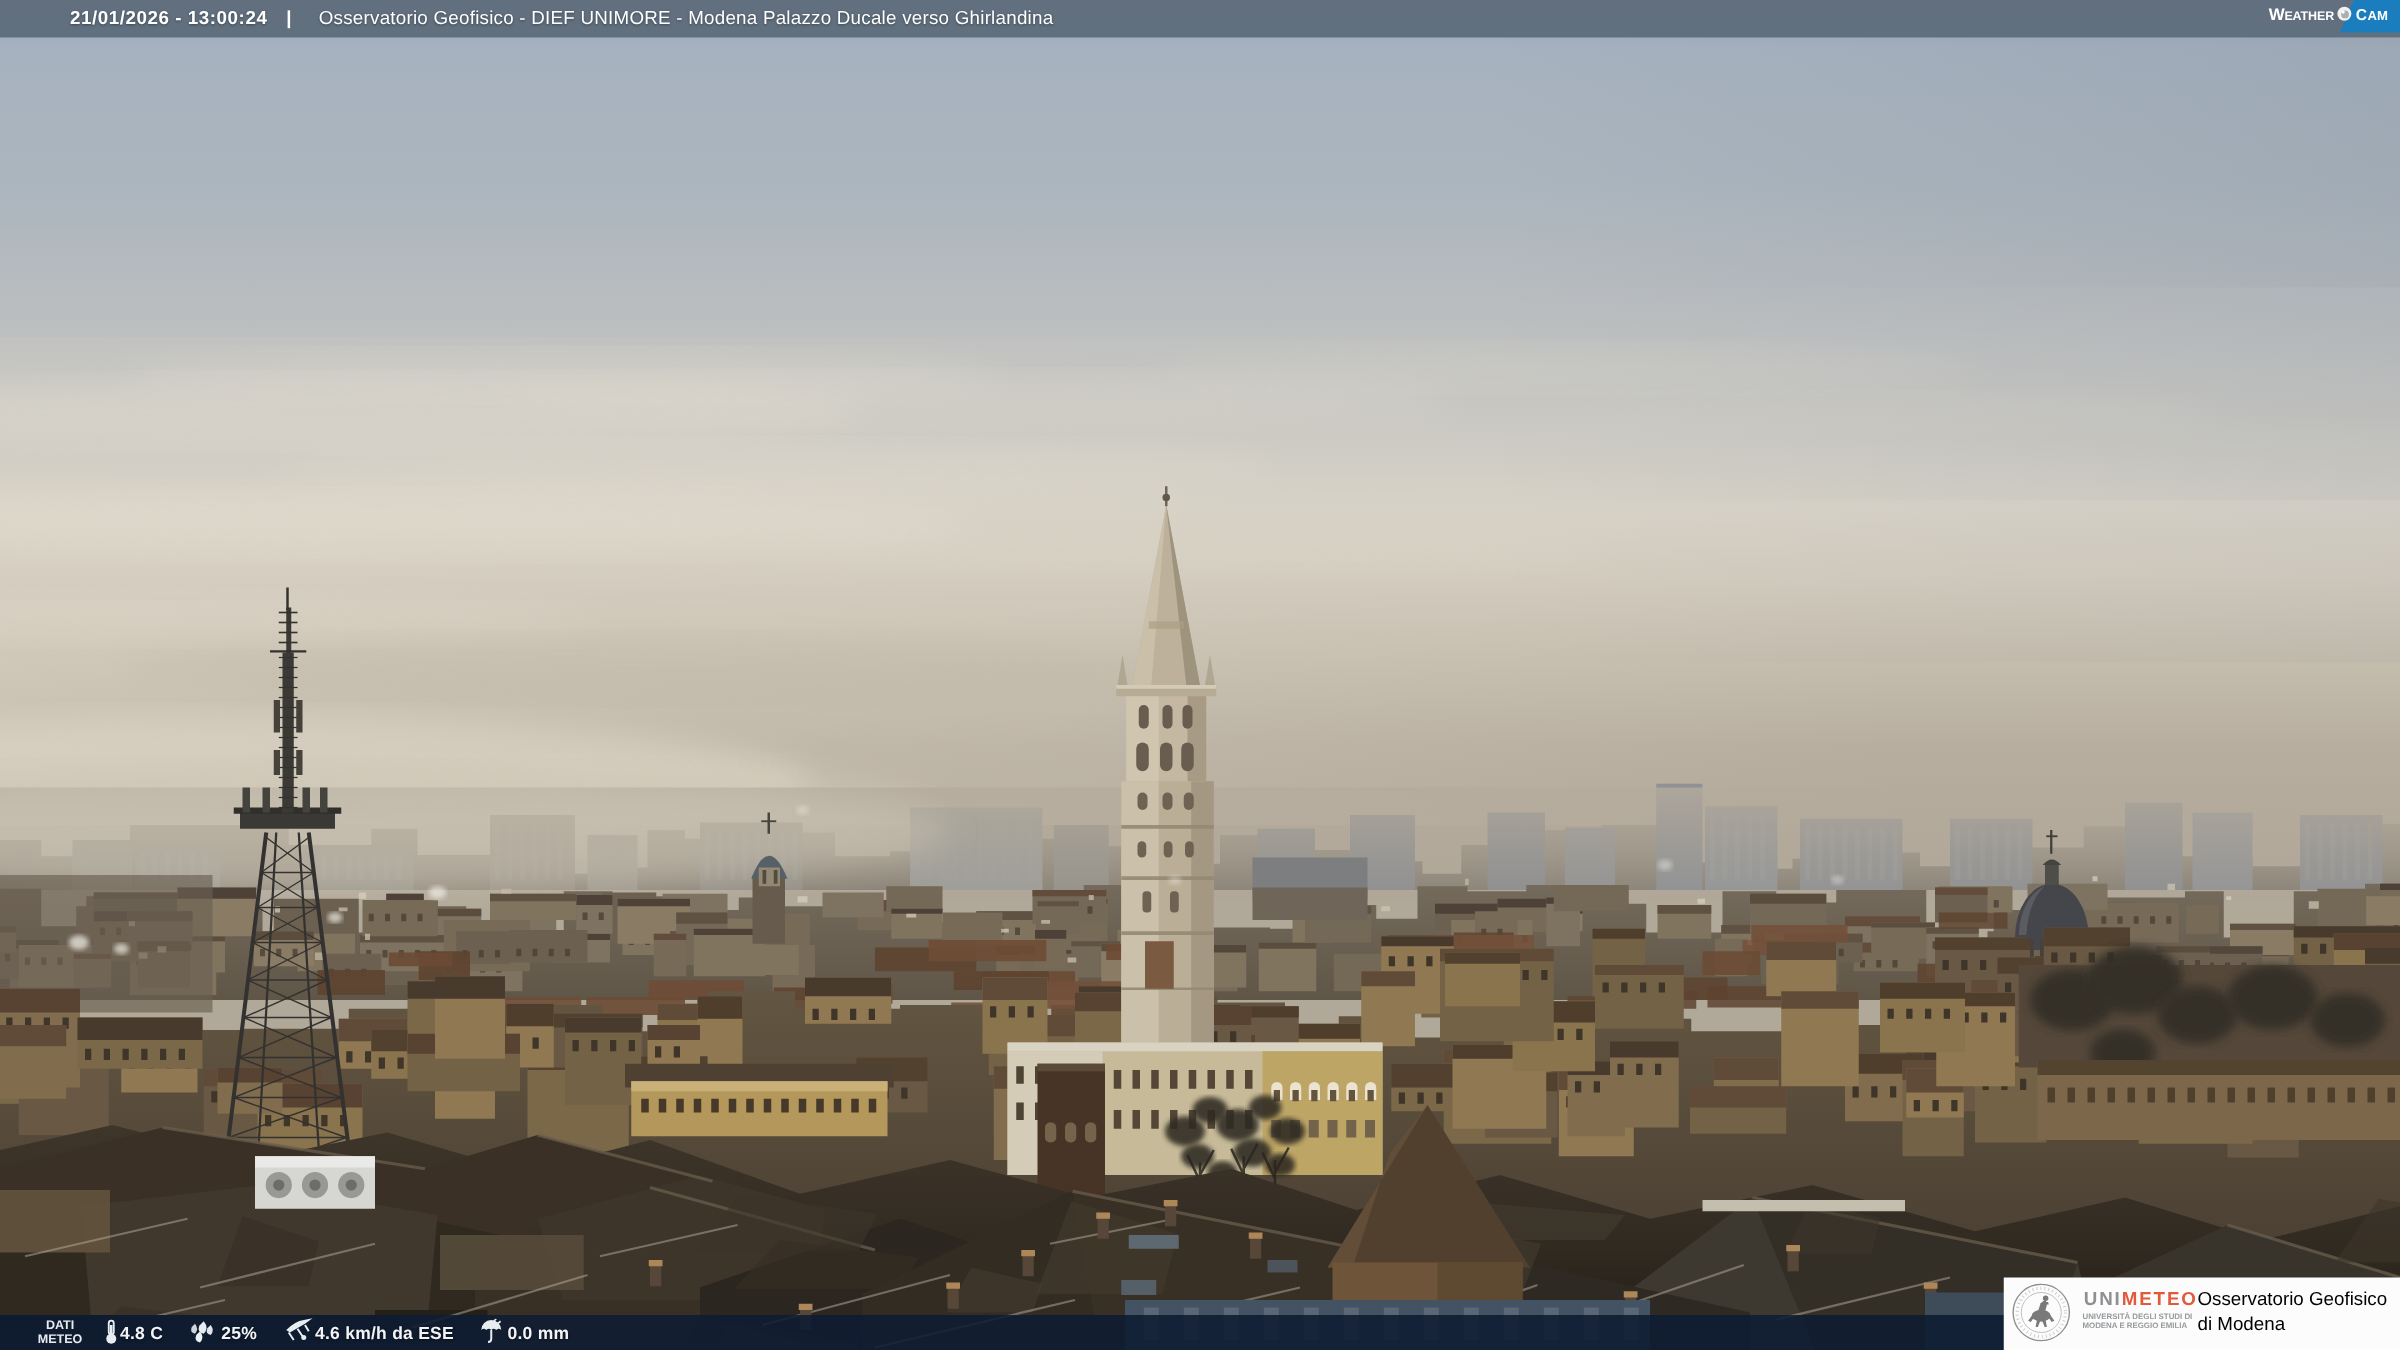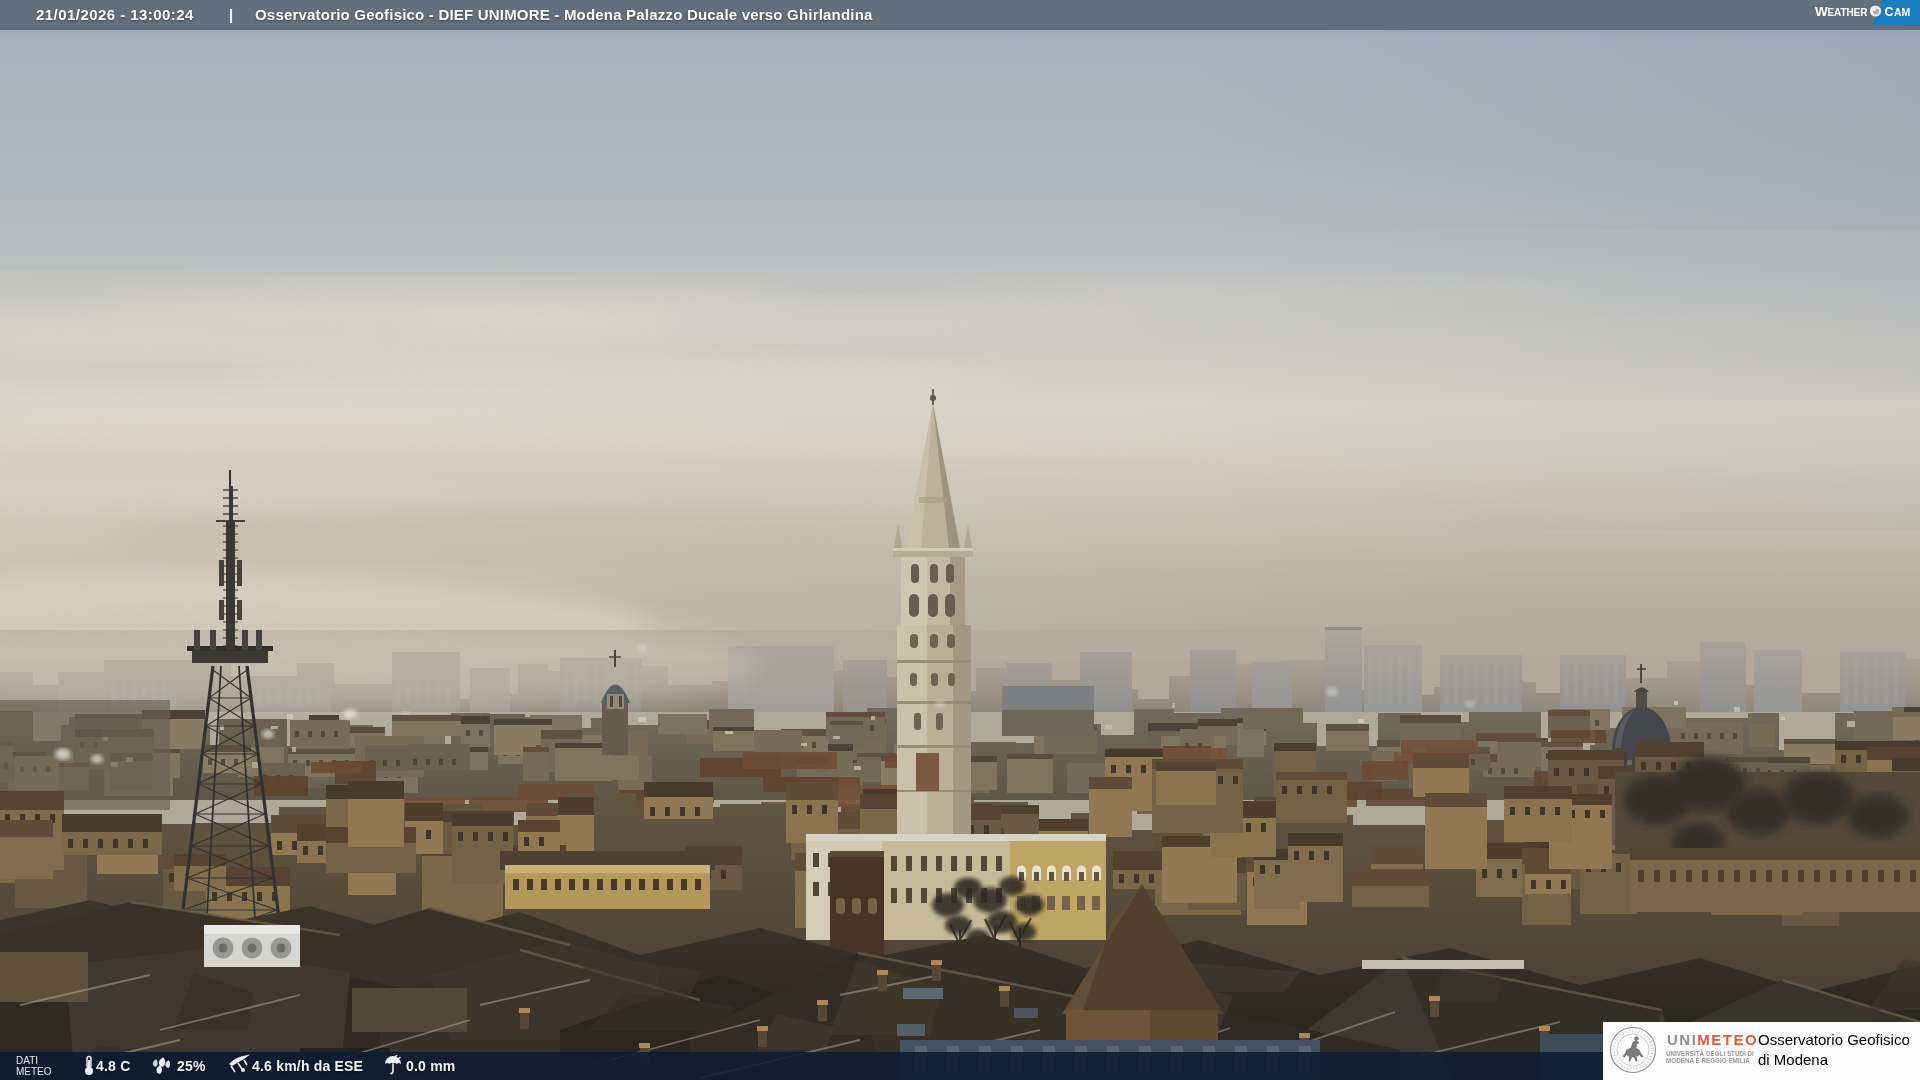--- a/index.html
+++ b/index.html
@@ -1,24 +1,24 @@
 <!DOCTYPE html>
 <html><head><meta charset="utf-8">
 <style>
 html,body{margin:0;padding:0;width:1920px;height:1080px;overflow:hidden;background:#b0a899;
 font-family:"Liberation Sans",sans-serif;}
 #scene{position:absolute;top:0;left:0;width:1920px;height:1080px;}
 .ov{position:absolute;color:#fff;white-space:nowrap;}
 #topband{position:absolute;top:0;left:0;width:1920px;height:30px;background:#5f6d7c;opacity:0.97;}
-#dt{left:36px;top:0;line-height:30px;font-size:15px;font-weight:bold;letter-spacing:0.45px;text-shadow:0 1px 2px rgba(20,30,40,0.5);}
+#dt{left:56px;top:0;line-height:30px;font-size:15px;font-weight:bold;letter-spacing:0.45px;text-shadow:0 1px 2px rgba(20,30,40,0.5);}
 #sep{left:229px;top:0;line-height:30px;font-size:15px;font-weight:bold;}
-#title{left:255px;top:0;line-height:30px;font-size:15px;font-weight:bold;letter-spacing:0.2px;text-shadow:0 1px 2px rgba(20,30,40,0.5);}
+#title{left:255px;top:0;line-height:30px;font-size:15px;font-weight:normal;letter-spacing:0.2px;text-shadow:0 1px 2px rgba(20,30,40,0.5);}
 #botband{position:absolute;top:1052px;left:0;width:1920px;height:28px;background:rgba(14,27,50,0.88);}
 .bt{position:absolute;top:1052px;line-height:28px;font-size:14px;font-weight:bold;color:#f2f4f6;letter-spacing:0.2px;text-shadow:0 1px 2px rgba(0,0,10,0.5);}
-#dati{position:absolute;left:16px;top:1055px;width:64px;font-size:10px;font-weight:normal;color:#e8ecf0;line-height:11px;}
+#dati{position:absolute;left:16px;top:1055px;width:64px;text-align:center;font-size:10px;font-weight:bold;color:#e8ecf0;line-height:11px;}
 #whitebox{position:absolute;left:1603px;top:1022px;width:317px;height:58px;background:#fcfcfc;}
 .ub{position:absolute;font-weight:bold;}
 </style></head>
 <body>
 <svg id="scene" width="1920" height="1080" viewBox="0 0 1920 1080">
 <defs>
 <linearGradient id="sky" x1="0" y1="0" x2="0" y2="1">
  <stop offset="0" stop-color="#94a2b1"></stop>
  <stop offset="0.055" stop-color="#a6b2bf"></stop>
  <stop offset="0.20" stop-color="#abb5be"></stop>

